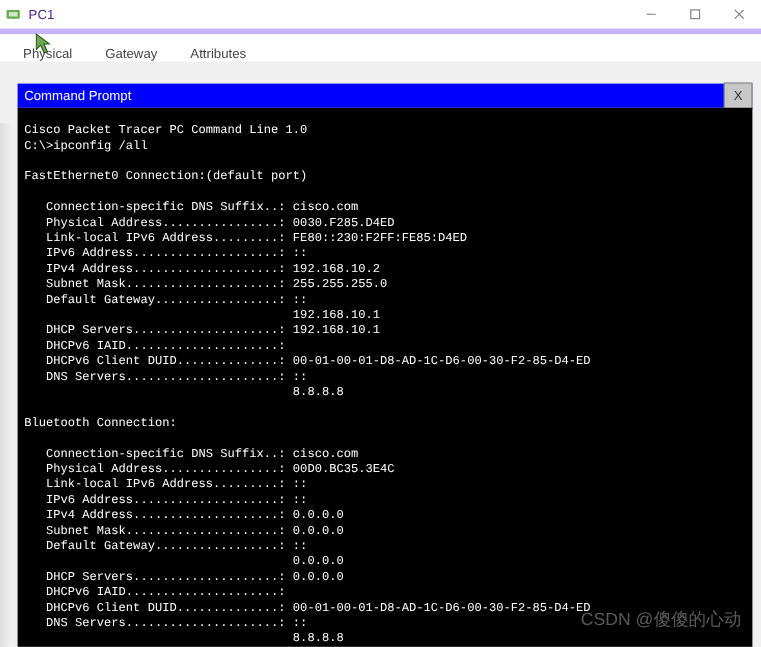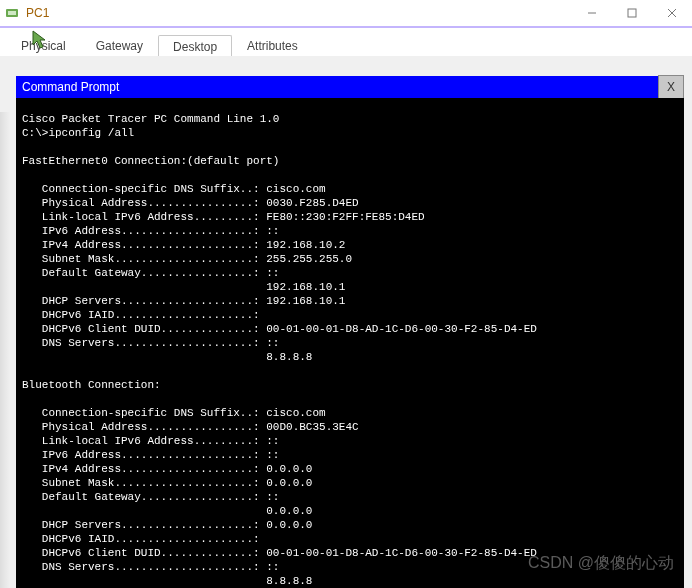--- a/index.html
+++ b/index.html
@@ -1,16 +1,16 @@
 <!DOCTYPE html>
 <html><head>
 <meta charset="utf-8">
 <style>
 html,body{margin:0;padding:0;font-family:"Segoe UI",Tahoma,sans-serif;font-size:12px;background:#fff;overflow:hidden;width:692px;height:588px;}
-.title-bar{height:26px;display:flex;align-items:center;border-bottom:2px solid #c4b5fd;background:#fff;color:#a16207;text-align:center;}
+.title-bar{height:26px;display:flex;align-items:center;border-bottom:5px solid #c4b5fd;background:#fff;color:#4c1d95;text-align:center;}
 .title-bar .ico{width:16px;height:16px;margin:0 6px 0 4px;display:inline-flex;align-items:center;justify-content:center;}
 .title-bar .title{flex:0 0 auto;}
 .title-bar .spacer{flex:1 1 auto;}
 .win-btn{width:40px;height:26px;display:flex;align-items:center;justify-content:center;color:#777;}
 .win-btn svg{stroke:#777;}
 .tabs{height:26px;display:flex;align-items:flex-end;padding:4px 6px 0 6px;border-bottom:1px solid #c8c8c8;gap:0;}
 .tab{padding:4px 14px;font-size:12px;color:#444;border:1px solid transparent;position:relative;cursor:default;}
 .tab.active{border:1px solid #c8c8c8;border-bottom:1px solid #fff;background:#fff;border-radius:2px 2px 0 0;margin-bottom:-1px;}
 .cursor-img{position:absolute;left:32px;top:30px;width:14px;height:20px;z-index:30;}
 .workspace{position:absolute;left:0;right:0;top:56px;bottom:0;background:#f0f0f0;padding:6px 0 0 6px;}
@@ -48,21 +48,20 @@
       <svg width="10" height="10">
         <line x1="1" y1="1" x2="9" y2="9" stroke-width="1"></line>
         <line x1="9" y1="1" x2="1" y2="9" stroke-width="1"></line>
       </svg>
     </div>
 </div>
 
 <div class="tabs">
   <div class="tab">Physical</div>
   <div class="tab">Gateway</div>
-  <div class="tab active">Desktop</div>
   <div class="tab">Attributes</div>
 </div>
 
 <svg class="cursor-img" viewBox="0 0 14 20">
     <polygon points="1,1 1,15 5,11 8,18 11,17 8,10 13,10" fill="#6aa84f" stroke="#2d5a1c" stroke-width="1"></polygon>
   </svg>
 
 <div class="workspace">
   <div class="left-shadow"></div>
   <div class="panel">

